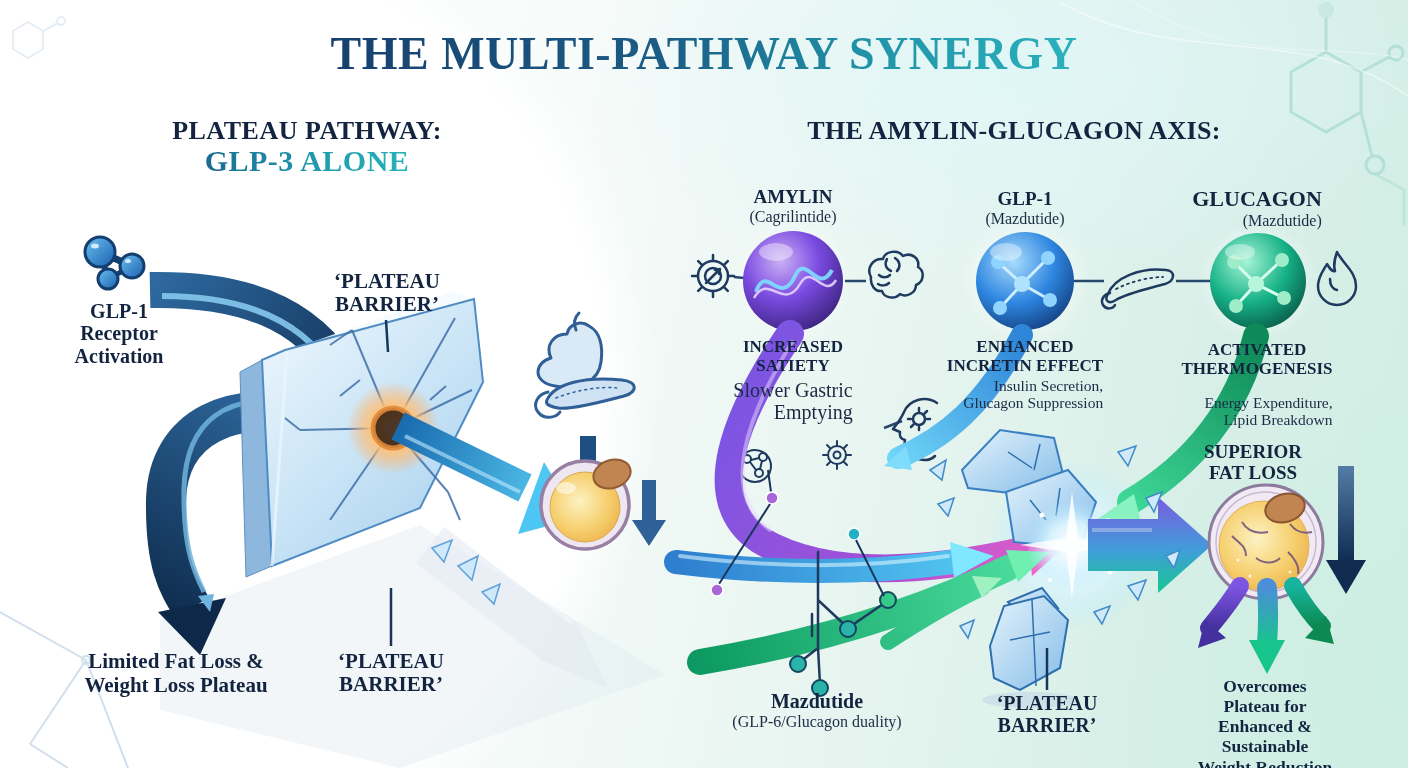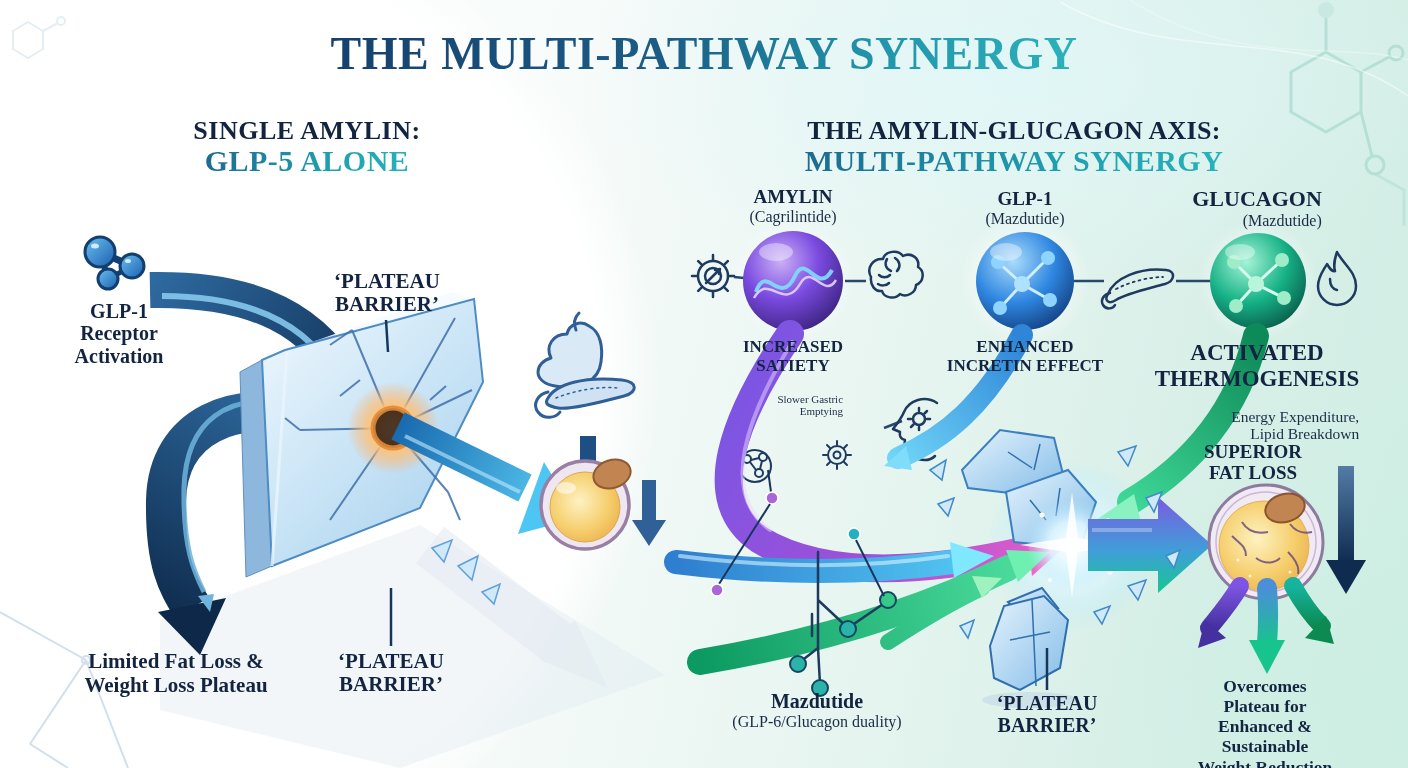--- a/index.html
+++ b/index.html
@@ -428,25 +428,24 @@
         <path d="M1267,588 C1269,612 1268,630 1267,644" stroke="url(#gFanC)" stroke-width="20"></path>
         <polygon points="1267,674 1249,640 1285,640" fill="#17c48c" stroke="none"></polygon>
         <path d="M1293,586 C1303,604 1313,617 1322,626" stroke="url(#gFanR)" stroke-width="18"></path>
         <polygon points="1334,644 1305,638 1326,616" fill="#0c8a52" stroke="none"></polygon>
       </g>
     </g>
   </svg>
 
   <div class="abs ctr nowrap grad gradTitle b" style="left:704px;top:27px;font-size:46px;letter-spacing:.5px">THE MULTI-PATHWAY SYNERGY</div>
 
-  <div class="abs ctr nowrap navy b" style="left:307px;top:116px;font-size:26px;letter-spacing:.5px">SINGLE AMYLIN:</div>
-  <div class="abs ctr nowrap grad gradTeal b" style="left:307px;top:144px;font-size:30px;letter-spacing:.5px">GLP-5 ALONE</div>
+  <div class="abs ctr nowrap navy b" style="left:307px;top:116px;font-size:26px;letter-spacing:.5px">PLATEAU PATHWAY:</div>
+  <div class="abs ctr nowrap grad gradTeal b" style="left:307px;top:144px;font-size:30px;letter-spacing:.5px">GLP-3 ALONE</div>
 
   <div class="abs ctr nowrap navy b" style="left:1014px;top:116px;font-size:26px;letter-spacing:.3px">THE AMYLIN-GLUCAGON AXIS:</div>
-  <div class="abs ctr nowrap grad gradTeal b" style="left:1014px;top:144px;font-size:30px;letter-spacing:.5px">MULTI-PATHWAY SYNERGY</div>
 
   <div class="abs ctr pre navy b" style="left:119px;top:300px;font-size:20px;line-height:1.12">GLP-1
 Receptor
 Activation</div>
   <div class="abs ctr pre navy b" style="left:387px;top:270px;font-size:21px;line-height:1.1">‘PLATEAU
 BARRIER’</div>
   <div class="abs ctr pre navy b" style="left:176px;top:650px;font-size:21px;line-height:1.12">Limited Fat Loss &amp;
 Weight Loss Plateau</div>
   <div class="abs ctr pre navy b" style="left:391px;top:650px;font-size:21px;line-height:1.1">‘PLATEAU
 BARRIER’</div>
@@ -460,29 +459,31 @@
     <div class="sub-t nowrap" style="font-size:16px">(Mazdutide)</div>
   </div>
   <div class="abs ctr" style="left:1257px;top:186px">
     <div class="navy b nowrap" style="font-size:22px">GLUCAGON</div>
     <div class="sub-t nowrap" style="font-size:16px">(Mazdutide)</div>
   </div>
 
   <div class="abs ctr" style="left:793px;top:337px">
     <div class="navy b pre" style="font-size:17px;line-height:1.12">INCREASED
 SATIETY</div>
-    <div class="sub-t pre" style="font-size:11px;line-height:1.12;margin-top:18px">Slower Gastric
+    <div class="sub-t pre" style="font-size:20px;line-height:1.12;margin-top:4px">Slower Gastric
 Emptying</div>
   </div>
   <div class="abs ctr" style="left:1025px;top:337px">
     <div class="navy b pre" style="font-size:17px;line-height:1.12">ENHANCED
 INCRETIN EFFECT</div>
+    <div class="sub-t pre" style="font-size:15.5px;line-height:1.12;margin-top:2px">Insulin Secretion,
+Glucagon Suppression</div>
   </div>
   <div class="abs ctr" style="left:1257px;top:340px">
-    <div class="navy b pre" style="font-size:23px;line-height:1.12">ACTIVATED
+    <div class="navy b pre" style="font-size:17px;line-height:1.12">ACTIVATED
 THERMOGENESIS</div>
     <div class="sub-t pre" style="font-size:15.5px;line-height:1.12;margin-top:16px">Energy Expenditure,
 Lipid Breakdown</div>
   </div>
 
   <div class="abs ctr" style="left:817px;top:690px">
     <div class="navy b nowrap" style="font-size:20px">Mazdutide</div>
     <div class="sub-t nowrap" style="font-size:16px">(GLP-6/Glucagon duality)</div>
   </div>
 

